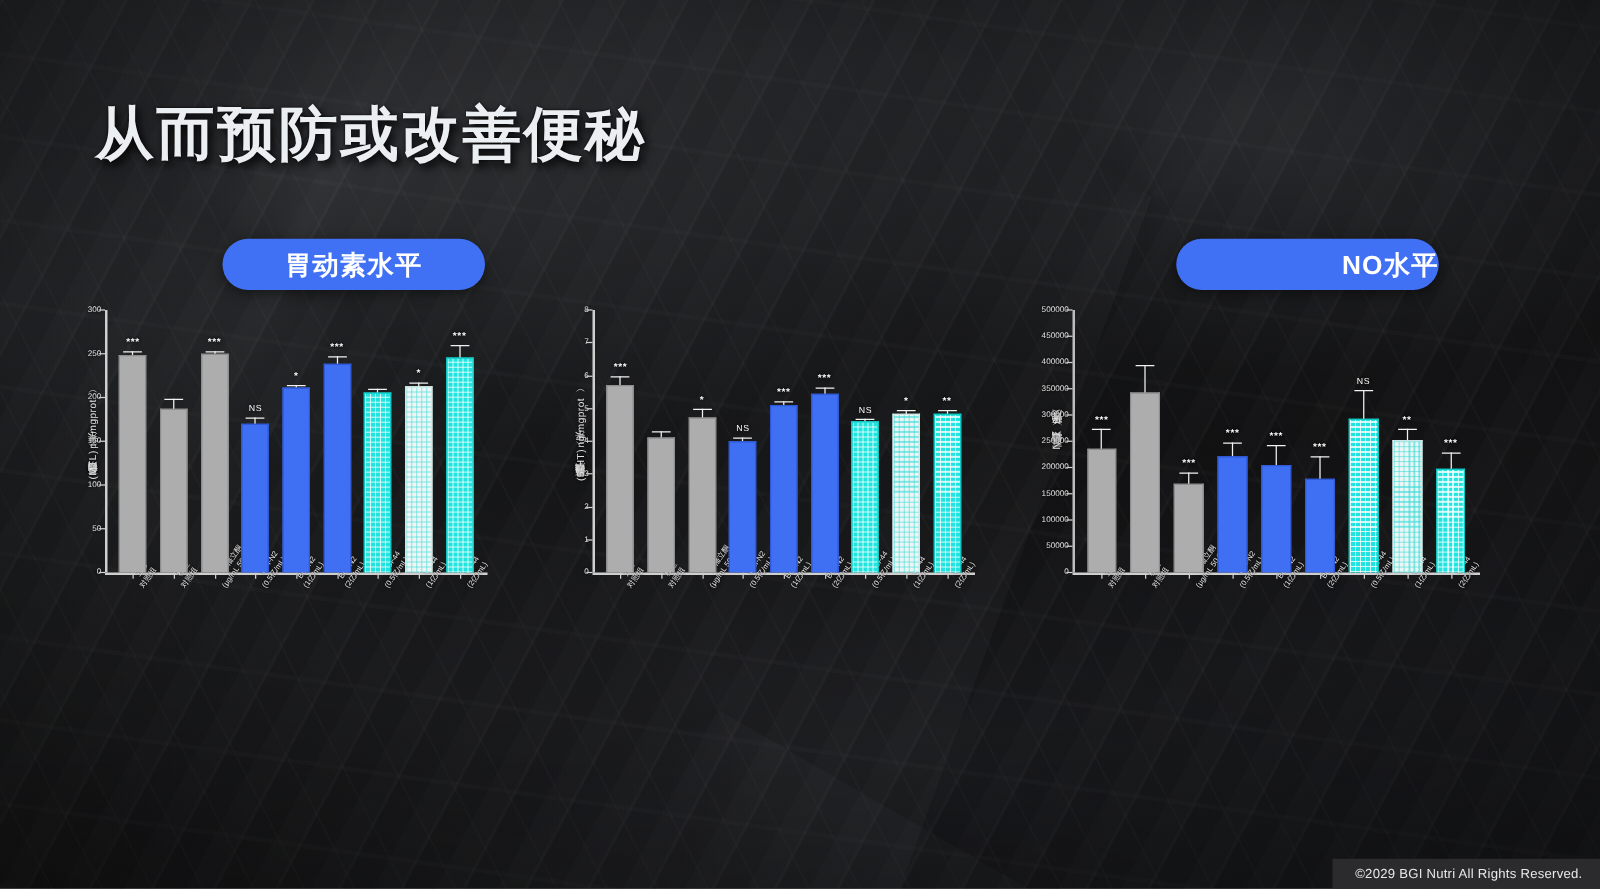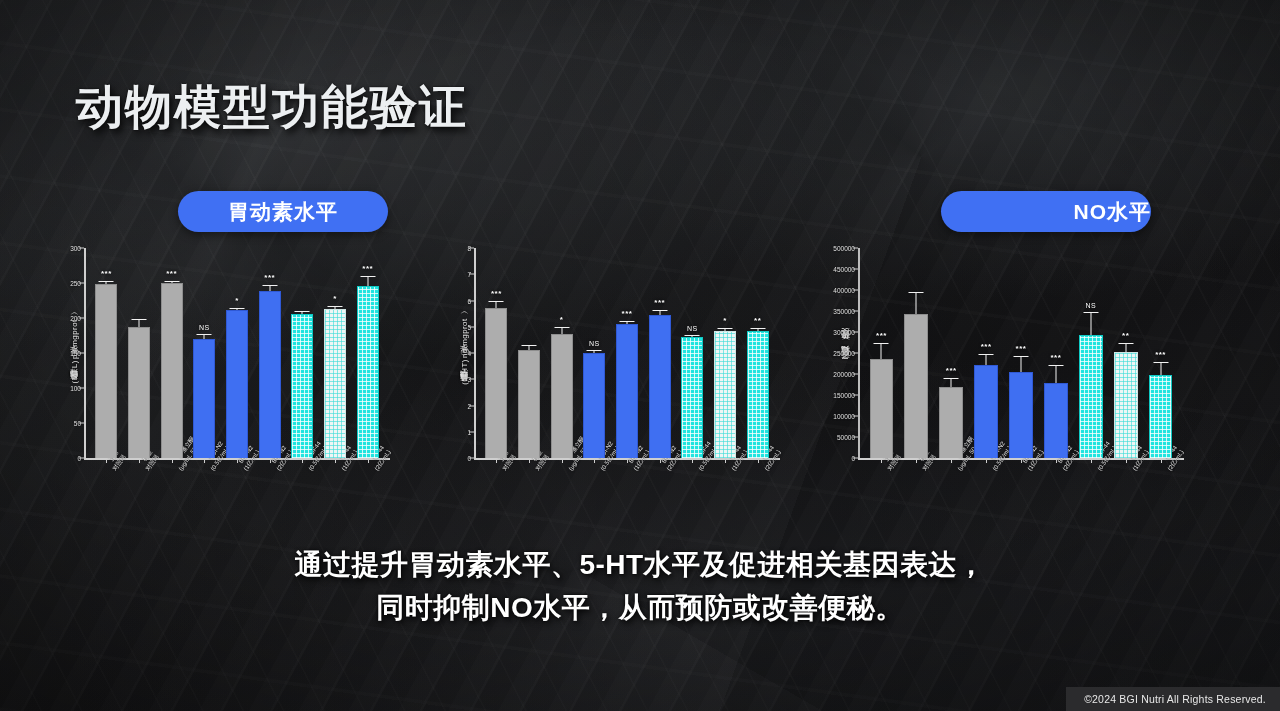--- a/index.html
+++ b/index.html
@@ -207,21 +207,21 @@
 </head>
 <body>
 
 <div id="slide">
 
   <div class="bg-layer bg-base"></div>
   <div class="bg-layer bg-facets"></div>
   <div class="bg-layer bg-streaks"></div>
   <div class="bg-layer bg-vig"></div>
 
-  <h1 class="page-title">动物模型功能验证</h1>
+  <h1 class="page-title">从而预防或改善便秘</h1>
 
   <div class="pill" id="pill-0">
     <span>胃动素水平</span>
   </div>
   <div class="pill" id="pill-2">
     <span>NO水平</span>
   </div>
 
   <div class="chart-panel" id="chart-0">
       <div class="ylabel">
@@ -570,22 +570,18 @@
             <div class="xlabel">
               <b>OF44</b>
               <b>(2亿/mL)</b>
             </div>
             <div class="bar cyan" style="height: 83.16px;"></div>
           </div>
         </div>
       </div>
     </div>
 
-  <div class="conclusion">
-    <div>通过提升胃动素水平、5-HT水平及促进相关基因表达，</div>
-    <div>同时抑制NO水平，从而预防或改善便秘。</div>
+
+  <div class="footer">
+    <span>©2029 BGI Nutri All Rights Reserved.</span>
   </div>
 
-  <div class="footer">
-    <span>©2024 BGI Nutri All Rights Reserved.</span>
-  </div>
-
 </div>
 
 </body></html>

